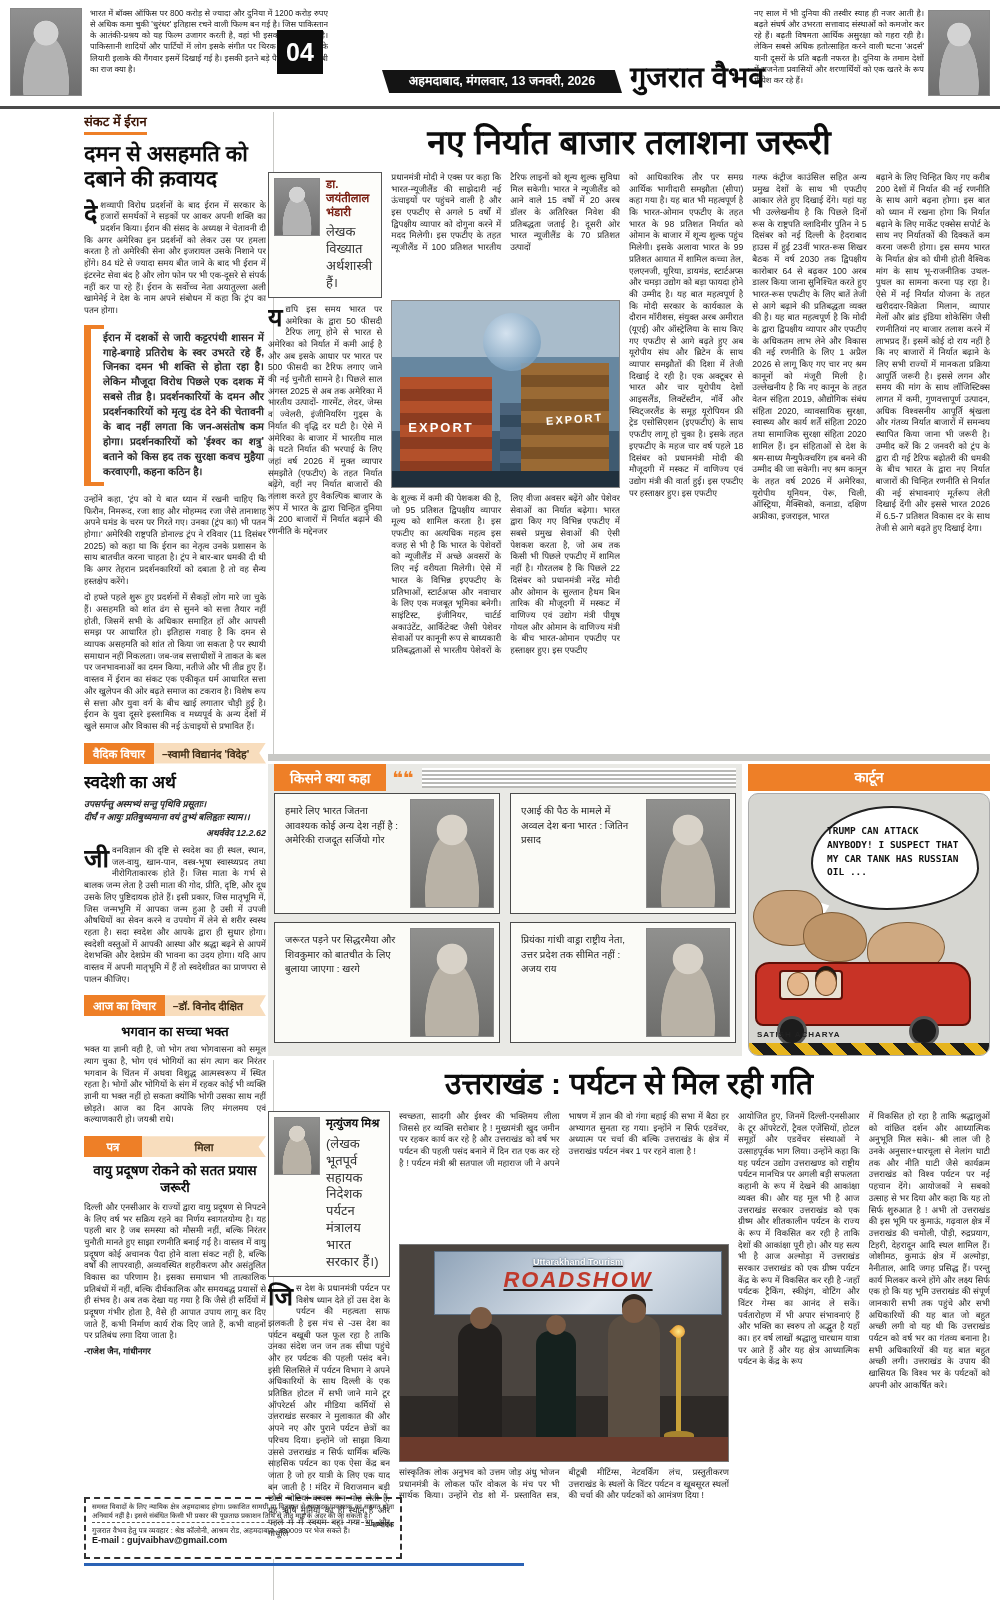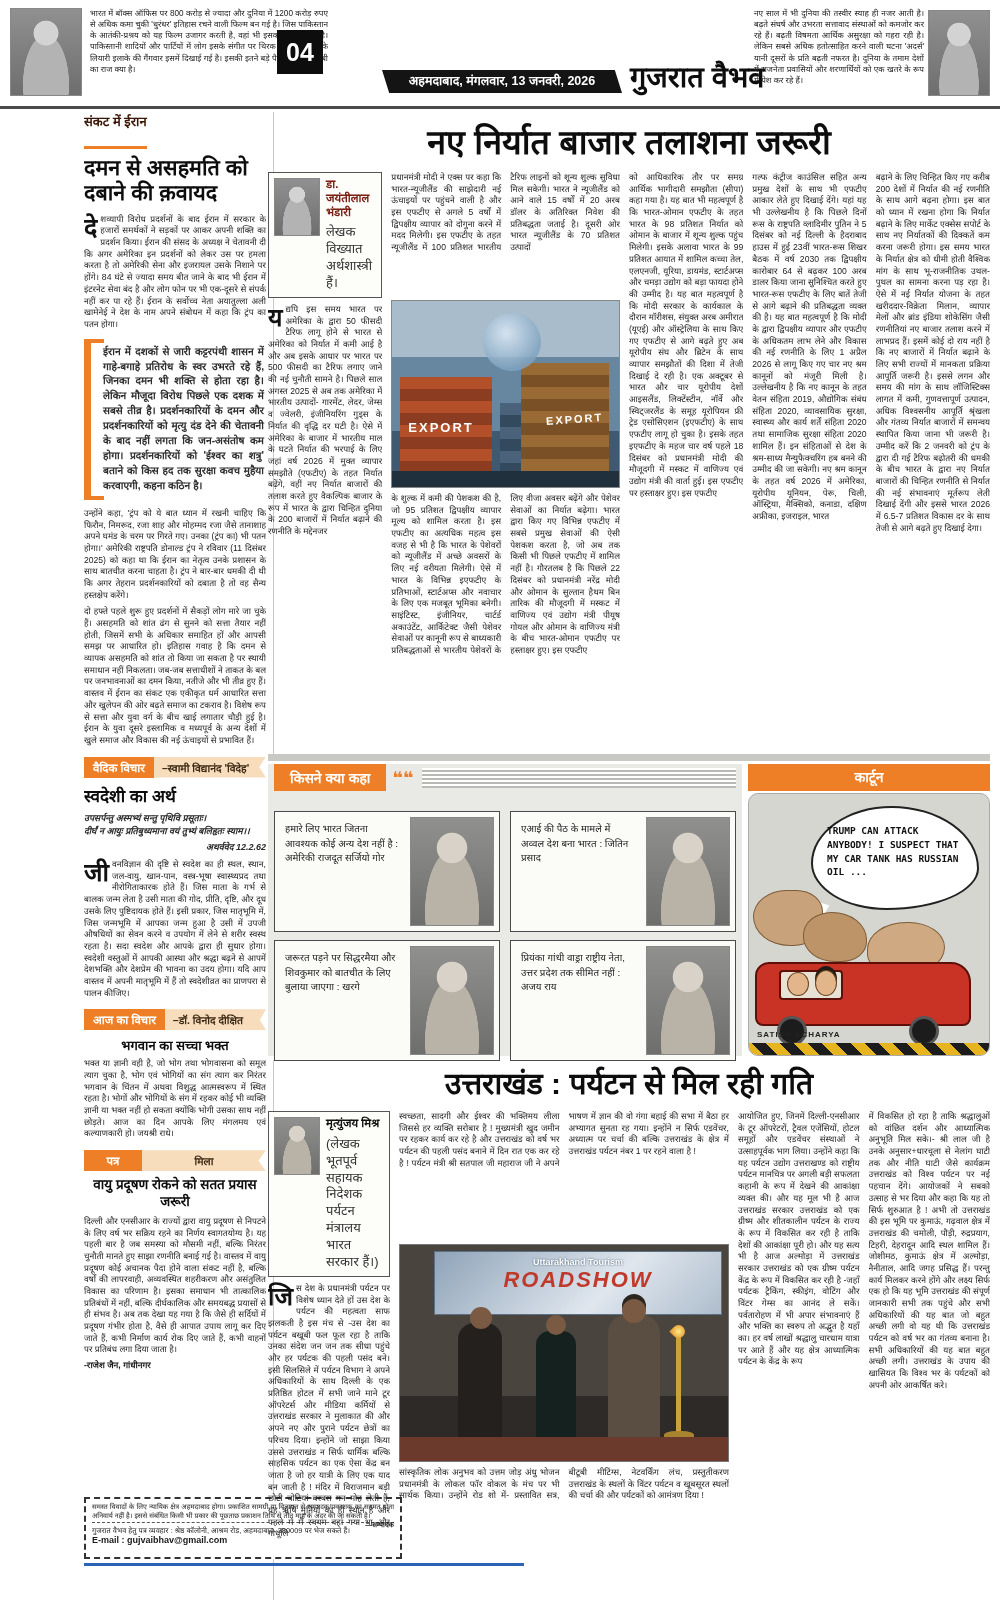--- a/index.html
+++ b/index.html
@@ -43,21 +43,21 @@
   <div class="abs" style="left:630px;top:56px;font-size:29px;font-weight:bold;color:#0d0d0d;">गुजरात वैभव</div>
   <div class="abs news" style="left:754px;top:8px;width:170px;height:94px;font-size:8.2px;overflow:hidden;">नए साल में भी दुनिया की तस्वीर स्याह ही नजर आती है। बढ़ते संघर्ष और उभरता सत्तावाद संस्थाओं को कमजोर कर रहे हैं। बढ़ती विषमता आर्थिक असुरक्षा को गहरा रही है। लेकिन सबसे अधिक हतोत्साहित करने वाली घटना 'अदर्स' यानी दूसरों के प्रति बढ़ती नफरत है। दुनिया के तमाम देशों में राजनेता प्रवासियों और शरणार्थियों को एक खतरे के रूप में पेश कर रहे हैं।</div>
   <div class="abs portrait bw" style="left:928px;top:10px;width:62px;height:86px;"></div>
 </div>
 <div class="abs" style="left:0;top:106px;width:1000px;height:3px;background:#4a4a4a;"></div>
 
 <div class="abs hairline-v" style="left:273px;top:112px;height:642px;"></div>
 <div class="abs hairline-v" style="left:273px;top:1060px;height:540px;"></div>
 
 <div class="abs" style="left:84px;top:112px;width:182px;height:1383px;overflow:hidden;">
-  <div style="display:inline-block;font-size:13px;font-weight:bold;color:#3a1404;border-bottom:3px solid #ee7f27;padding-bottom:16px;">संकट में ईरान</div>
+  <div style="display:inline-block;font-size:13px;font-weight:bold;color:#3a1404;border-bottom:3px solid #ee7f27;padding-bottom:2px;">संकट में ईरान</div>
   <h1 style="font-size:21.5px;line-height:1.18;margin:7px 0 7px 0;">दमन से असहमति को दबाने की क़वायद</h1>
   <div class="news">
     <span class="dropcap">दे</span><span>शव्यापी विरोध प्रदर्शनों के बाद ईरान में सरकार के हजारों समर्थकों ने सड़कों पर आकर अपनी शक्ति का प्रदर्शन किया। ईरान की संसद के अध्यक्ष ने चेतावनी दी कि अगर अमेरिका इन प्रदर्शनों को लेकर उस पर हमला करता है तो अमेरिकी सेना और इजरायल उसके निशाने पर होंगे। 84 घंटे से ज्यादा समय बीत जाने के बाद भी ईरान में इंटरनेट सेवा बंद है और लोग फोन पर भी एक-दूसरे से संपर्क नहीं कर पा रहे हैं। ईरान के सर्वोच्च नेता अयातुल्ला अली खामेनेई ने देश के नाम अपने संबोधन में कहा कि ट्रंप का पतन होगा।</span>
   </div>
   <div style="margin:8px 0;padding:6px 2px 6px 12px;border-left:7px solid #ee7f27;position:relative;">
     <div style="position:absolute;left:-7px;top:0;width:20px;height:4px;background:#ee7f27;"></div>
     <div style="position:absolute;left:-7px;bottom:0;width:20px;height:4px;background:#ee7f27;"></div>
     <div style="font-size:10.3px;font-weight:bold;color:#2e2e2e;line-height:1.45;text-align:justify;">ईरान में दशकों से जारी कट्टरपंथी शासन में गाहे-बगाहे प्रतिरोध के स्वर उभरते रहे हैं, जिनका दमन भी शक्ति से होता रहा है। लेकिन मौजूदा विरोध पिछले एक दशक में सबसे तीव्र है। प्रदर्शनकारियों के दमन और प्रदर्शनकारियों को मृत्यु दंड देने की चेतावनी के बाद नहीं लगता कि जन-असंतोष कम होगा। प्रदर्शनकारियों को 'ईश्वर का शत्रु' बताने को किस हद तक सुरक्षा कवच मुहैया करवाएगी, कहना कठिन है।</div>
   </div>
   <div class="news">उन्होंने कहा, 'ट्रंप को ये बात ध्यान में रखनी चाहिए कि फिरौन, निमरूद, रजा शाह और मोहम्मद रजा जैसे तानाशाह अपने घमंड के चरम पर गिरते गए। उनका (ट्रंप का) भी पतन होगा।' अमेरिकी राष्ट्रपति डोनाल्ड ट्रंप ने रविवार (11 दिसंबर 2025) को कहा था कि ईरान का नेतृत्व उनके प्रशासन के साथ बातचीत करना चाहता है। ट्रंप ने बार-बार धमकी दी थी कि अगर तेहरान प्रदर्शनकारियों को दबाता है तो वह सैन्य हस्तक्षेप करेंगे।</div>
@@ -139,21 +139,21 @@
 </div>
 
 <div class="abs" style="left:268px;top:754px;width:722px;height:7px;background:#c8c8c5;"></div>
 
 <div class="abs" style="left:268px;top:764px;width:474px;height:292px;background:#e9e9e5;padding:0 6px 6px 6px;">
   <div style="display:flex;align-items:center;height:27px;">
     <div style="background:#ee7f27;color:#fff;font-size:14px;font-weight:bold;padding:4px 16px;">किसने क्या कहा</div>
     <div style="color:#ee7f27;font-size:18px;font-weight:bold;margin-left:6px;line-height:1;">❝❝</div>
     <div class="stripes" style="height:20px;"></div>
   </div>
-  <div style="display:grid;grid-template-columns:1fr 1fr;gap:8px 10px;margin-top:20px;">
+  <div style="display:grid;grid-template-columns:1fr 1fr;gap:8px 10px;margin-top:2px;">
     <div class="qcard">
       <div class="qtext">हमारे लिए भारत जितना आवश्यक कोई अन्य देश नहीं है : अमेरिकी राजदूत सर्जियो गोर</div>
       <div class="qphoto portrait"></div>
     </div>
     <div class="qcard">
       <div class="qtext">एआई की पैठ के मामले में अव्वल देश बना भारत : जितिन प्रसाद</div>
       <div class="qphoto portrait"></div>
     </div>
     <div class="qcard">
       <div class="qtext">जरूरत पड़ने पर सिद्धरमैया और शिवकुमार को बातचीत के लिए बुलाया जाएगा : खरगे</div>
@@ -196,21 +196,21 @@
         <div>
           <div class="nm" style="color:#111;">मृत्युंजय मिश्र</div>
           <div class="rl">(लेखक भूतपूर्व सहायक निदेशक पर्यटन मंत्रालय भारत सरकार हैं।)</div>
         </div>
       </div>
       <span class="dropcap">जि</span><span>स देश के प्रधानमंत्री पर्यटन पर विशेष ध्यान देते हों उस देश के पर्यटन की महत्वता साफ झलकती है इस मंच से -उस देश का पर्यटन बखूबी फल फूल रहा है ताकि उनका संदेश जन जन तक सीधा पहुंचे और हर पर्यटक की पहली पसंद बने। इसी सिलसिले में पर्यटन विभाग ने अपने अधिकारियों के साथ दिल्ली के एक प्रतिष्ठित होटल में सभी जाने माने टूर ऑपरेटर्स और मीडिया कर्मियों से उत्तराखंड सरकार ने मुलाकात की और अपने नए और पुराने पर्यटन छेत्रों का परिचय दिया। इन्होंने जो साझा किया उससे उत्तराखंड न सिर्फ धार्मिक बल्कि साहसिक पर्यटन का एक ऐसा केंद्र बन जाता है जो हर यात्री के लिए एक याद बन जाती है ! मंदिर में विराजमान बड़ी छोटी चोटियां बरबस मन मोह लेती हैं, यह ऋषि मुनियों का ही स्थान है और पहले में मैं स्वयम वहां गया था और गोधूलि</span>
     </div>
     <div style="width:330px;flex:none;overflow:hidden;">
       <div class="twocol news" style="height:128px;margin-bottom:5px;">स्वच्छता, सादगी और ईश्वर की भक्तिमय लीला जिससे हर व्यक्ति सरोबार है ! मुख्यमंत्री खुद जमीन पर रहकर कार्य कर रहे है और उत्तराखंड को वर्ष भर पर्यटन की पहली पसंद बनाने में दिन रात एक कर रहे है ! पर्यटन मंत्री श्री सतपाल जी महाराज जी ने अपने भाषण में ज्ञान की वो गंगा बहाई की सभा में बैठा हर अभ्यागत सुनता रह गया। इन्होंने न सिर्फ एडवेंचर, अध्यात्म पर चर्चा की बल्कि उत्तराखंड के क्षेत्र में उत्तराखंड पर्यटन नंबर 1 पर रहने वाला है !</div>
       <div style="position:relative;height:218px;background:linear-gradient(#4a443f 0 70%,#2e2a27 70% 100%);overflow:hidden;border:1px solid #777;">
-        <div style="position:absolute;left:34px;top:6px;width:288px;height:64px;background:linear-gradient(135deg,#8fa3b8,#dfe6ee 60%,#aebdcc);border:1px solid #5d7186;padding-top:5px;text-align:center;">
+        <div style="position:absolute;left:34px;top:6px;width:288px;height:64px;background:linear-gradient(135deg,#8fa3b8,#dfe6ee 60%,#aebdcc);border:1px solid #5d7186;padding-top:5px;text-align:center;text-decoration:underline;">
           <div style="font-size:9px;font-weight:bold;color:#ffffff;text-shadow:0 0 2px #33465a;">Uttarakhand Tourism</div>
           <div style="font-size:22px;font-weight:bold;font-style:italic;color:#c0392b;letter-spacing:2px;">ROADSHOW</div>
         </div>
         <div style="position:absolute;left:58px;top:78px;width:44px;height:122px;background:#23201e;border-radius:16px 16px 4px 4px;"></div>
         <div style="position:absolute;left:70px;top:62px;width:22px;height:22px;background:#7a5a43;border-radius:50%;"></div>
         <div style="position:absolute;left:136px;top:86px;width:40px;height:114px;background:#15211e;border-radius:14px 14px 4px 4px;"></div>
         <div style="position:absolute;left:146px;top:70px;width:20px;height:20px;background:#7a5a43;border-radius:50%;"></div>
         <div style="position:absolute;left:208px;top:70px;width:52px;height:132px;background:#5a4e42;border-radius:18px 18px 4px 4px;"></div>
         <div style="position:absolute;left:222px;top:54px;width:24px;height:24px;background:#7a5a43;border-radius:50%;box-shadow:0 -5px 0 #2d2620;"></div>
         <div style="position:absolute;left:276px;top:92px;width:5px;height:96px;background:#c9a23a;"></div>

